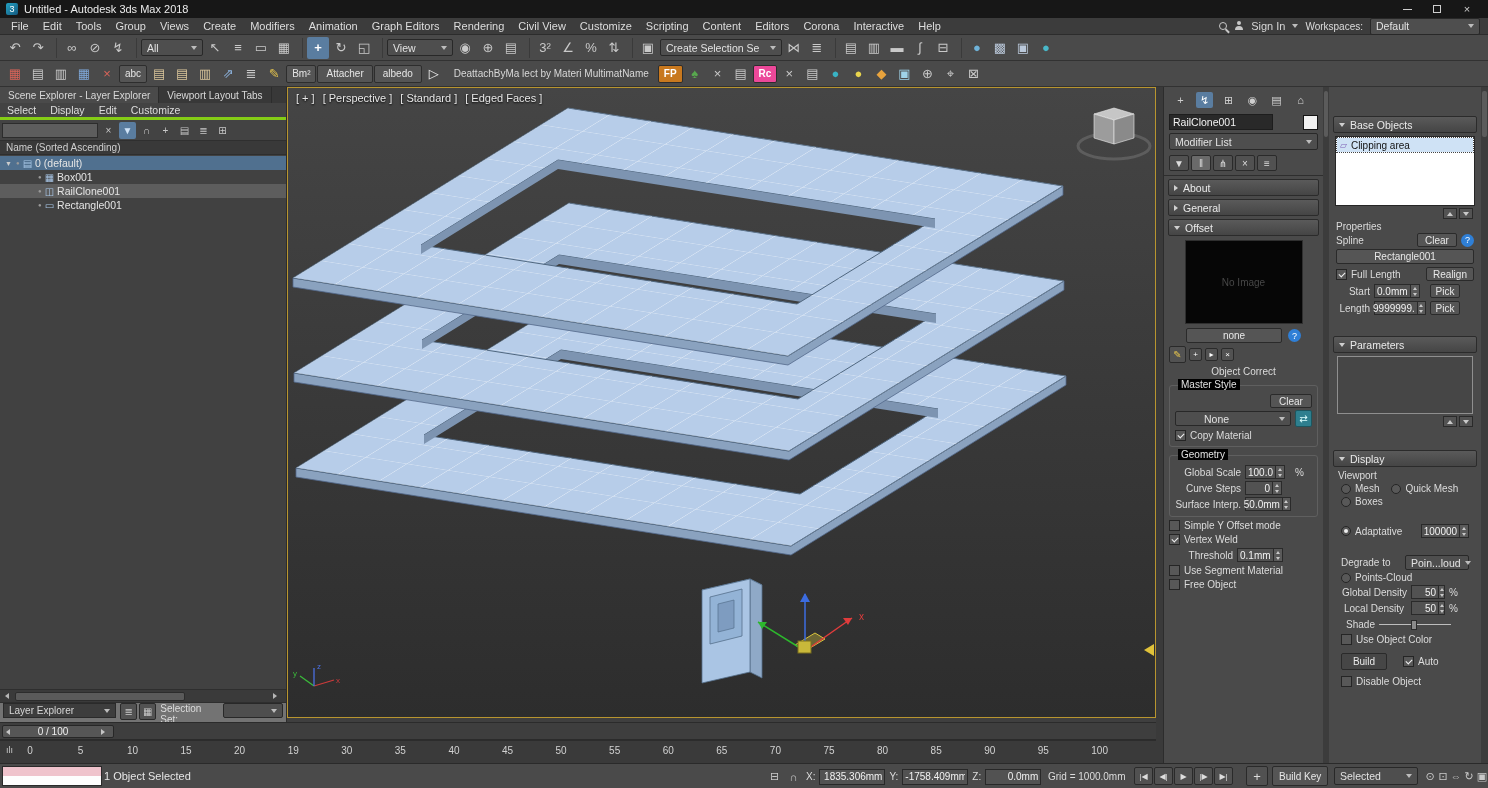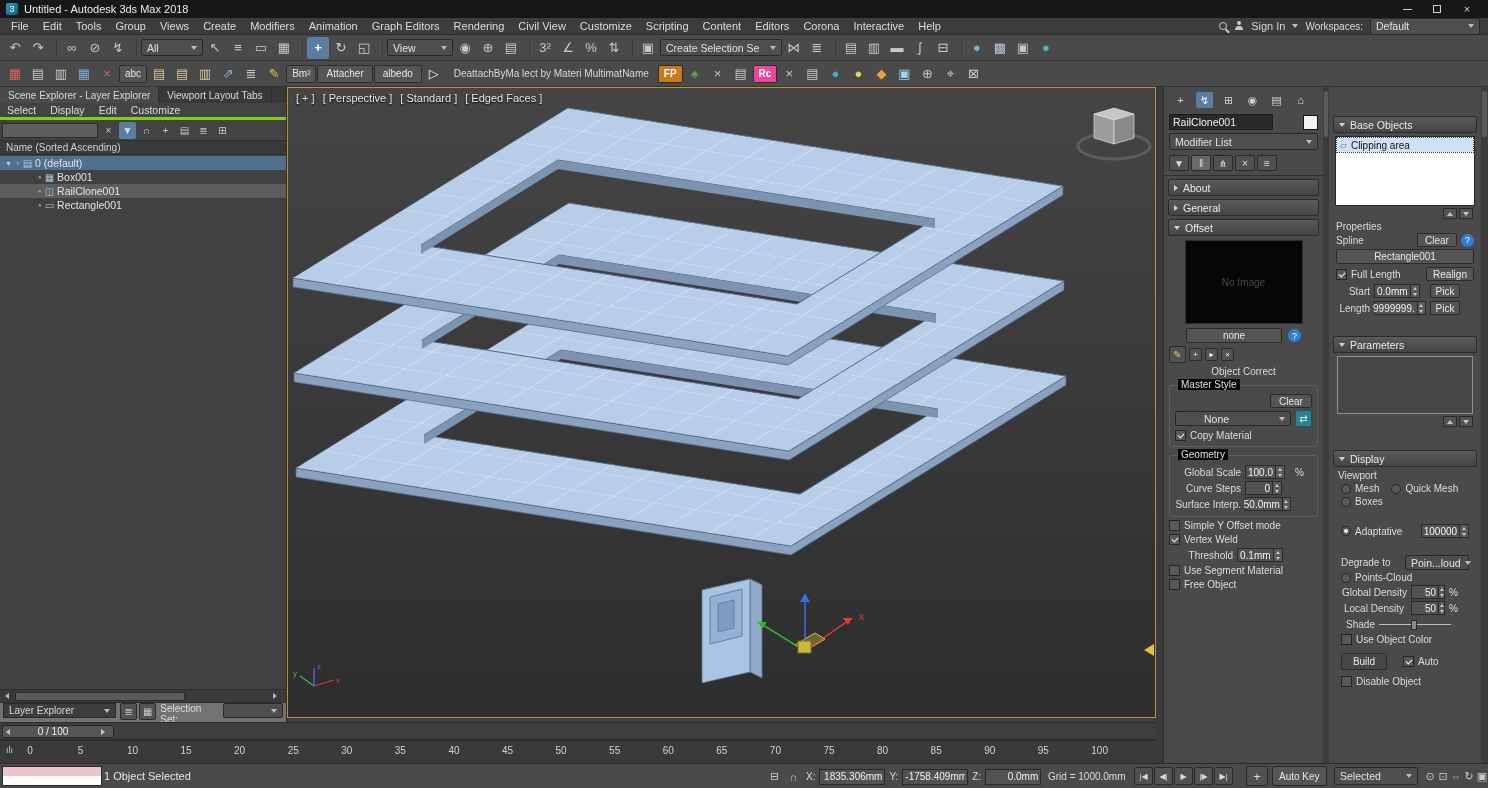--- a/index.html
+++ b/index.html
@@ -928,21 +928,21 @@
   </div>
 </div>
 <div class="ruler">
   <span class="tbicon">ılı</span>
   <div class="ruler-in">
     <span class="tick">0</span>
       <span class="tick">5</span>
       <span class="tick">10</span>
       <span class="tick">15</span>
       <span class="tick">20</span>
-      <span class="tick">25</span>
+      <span class="tick">19</span>
       <span class="tick">30</span>
       <span class="tick">35</span>
       <span class="tick">40</span>
       <span class="tick">45</span>
       <span class="tick">50</span>
       <span class="tick">55</span>
       <span class="tick">60</span>
       <span class="tick">65</span>
       <span class="tick">70</span>
       <span class="tick">75</span>
@@ -988,21 +988,21 @@
         <span class="g">▶</span>
       </span>
       <span class="pb">
         <span class="g">|▶</span>
       </span>
       <span class="pb">
         <span class="g">▶|</span>
       </span>
   </div>
   <span class="sb-key">+</span>
-  <span class="btn sb-autokey">Auto Key</span>
+  <span class="btn sb-autokey">Build Key</span>
   <span class="dd sb-seldd">
     <span>Selected</span>
       <span class="caret"></span>
   </span>
   <div class="sb-nav">
     <span class="nav">
         <span class="g">⊙</span>
       </span>
       <span class="nav">
         <span class="g">⊡</span>

